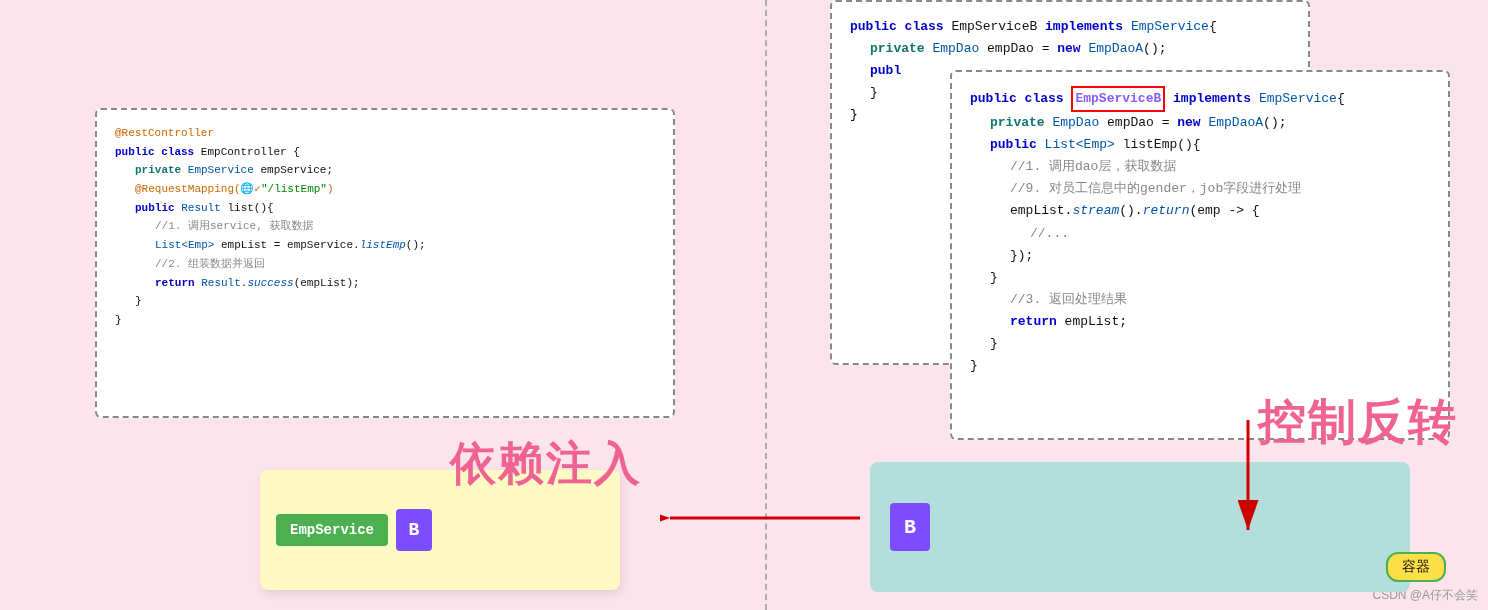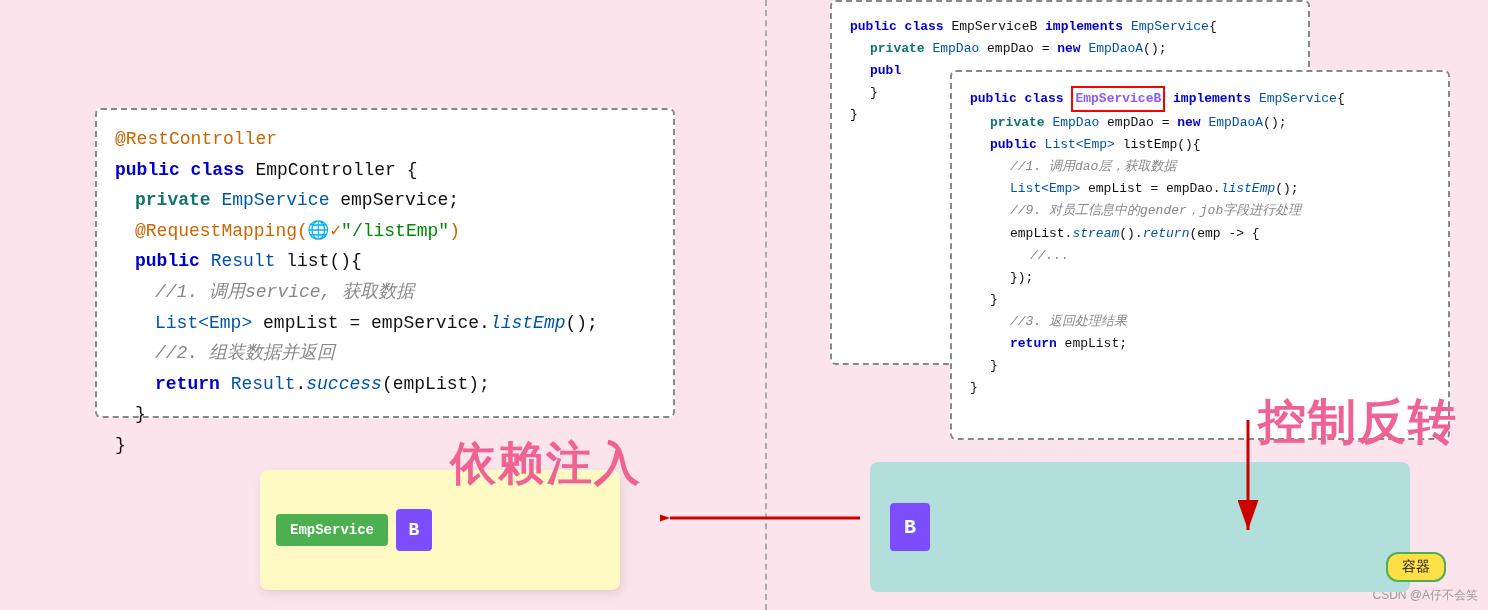--- a/index.html
+++ b/index.html
@@ -23,21 +23,21 @@
     .code-box-left {
       position: absolute;
       top: 108px;
       left: 95px;
       width: 580px;
       height: 310px;
       border: 2px dashed #888;
       border-radius: 6px;
       background: #fff;
       padding: 14px 18px;
-      font-size: 18px;
+      font-size: 11px;
       line-height: 1.7;
     }
 
     
     .code-box-top-right {
       position: absolute;
       top: 0px;
       left: 830px;
       width: 480px;
       height: 365px;
@@ -62,21 +62,21 @@
       padding: 14px 18px;
       font-size: 13px;
       line-height: 1.7;
       z-index: 5;
     }
 
     .keyword { color: #0000cc; font-weight: bold; }
     .keyword-purple { color: #0f766e; font-weight: bold; }
     .annotation { color: #cc6600; }
     .string { color: #008800; }
-    .comment { color: #888; font-style: italic; }
+    .comment { color: #888; }
     .method { color: #0055aa; font-style: italic; }
     .type-blue { color: #0055aa; }
     .normal { color: #111; }
     .indent1 { padding-left: 20px; display: block; }
     .indent2 { padding-left: 40px; display: block; }
     .indent3 { padding-left: 60px; display: block; }
 
     
     .highlight-box {
       display: inline-block;
@@ -281,24 +281,20 @@
       <span class="normal">empDao = </span>
       <span class="keyword">new </span>
       <span class="type-blue">EmpDaoA</span><span class="normal">();</span>
     </span>
     <span class="code-line indent1">
       <span class="keyword">public </span>
       <span class="type-blue">List&lt;Emp&gt; </span>
       <span class="normal">listEmp(){</span>
     </span>
     <span class="code-line indent2 comment">//1. 调用dao层，获取数据</span>
-    <span class="code-line indent2">
-      <span class="type-blue">List&lt;Emp&gt; </span>
-      <span class="normal">empList = empDao.</span><span class="method">listEmp</span><span class="normal">();</span>
-    </span>
     <span class="code-line indent2 comment">//9. 对员工信息中的gender，job字段进行处理</span>
     <span class="code-line indent2">
       <span class="normal">empList.</span><span class="method">stream</span><span class="normal">().</span><span class="method">return</span><span class="normal">(emp -&gt; {</span>
     </span>
     <span class="code-line indent3 comment">//...</span>
     <span class="code-line indent2 normal">});</span>
     <span class="code-line indent1 normal">}</span>
     <span class="code-line indent2 comment">//3. 返回处理结果</span>
     <span class="code-line indent2">
       <span class="keyword">return </span>

